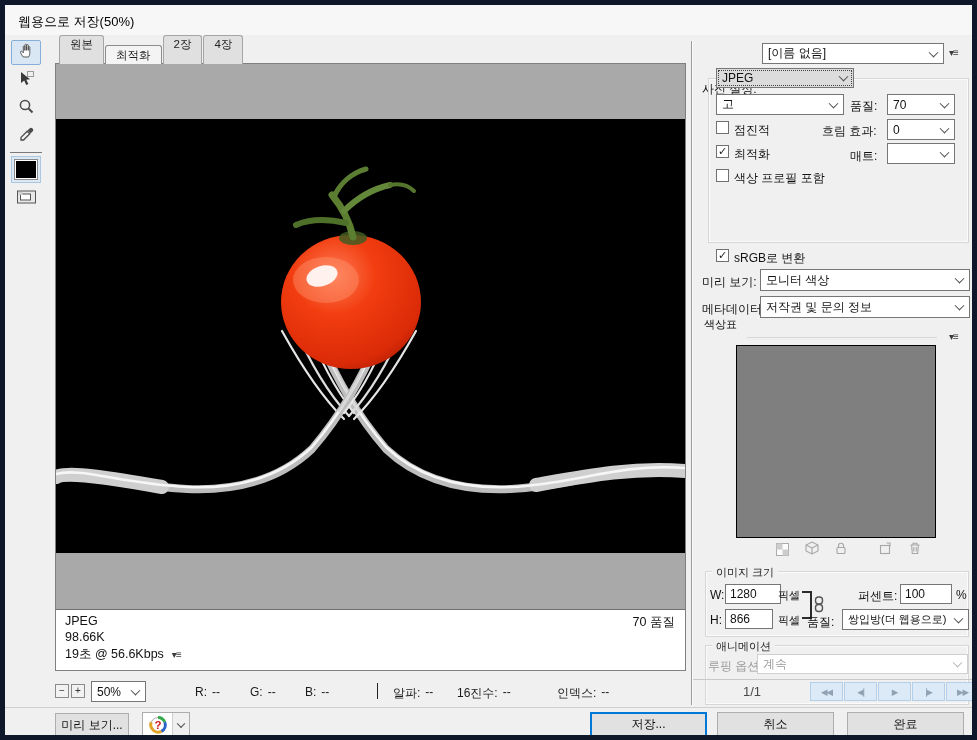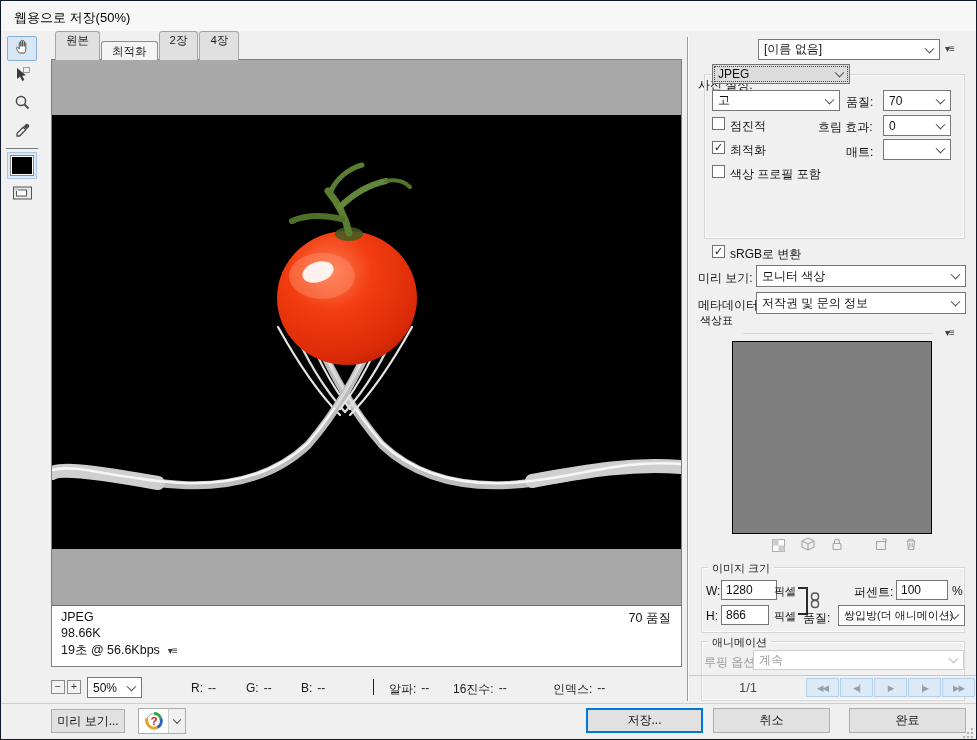--- a/index.html
+++ b/index.html
@@ -1,16 +1,16 @@
 <!DOCTYPE html>
 <html><head>
 <meta charset="utf-8">
 <style>
   html,body{margin:0;padding:0;background:#c0c0c0;}
-  .dlg{position:relative;width:977px;height:740px;background:#f0f0f0;border:1px solid #0f172a;
+  .dlg{position:relative;width:977px;height:740px;background:#f0f0f0;border:5px solid #0f172a;
        box-sizing:border-box;overflow:hidden;font-family:"Liberation Sans","DejaVu Sans",sans-serif;color:#111;}
   .titlebar{position:absolute;left:0;top:0;width:100%;height:30px;background:#f7f7f7;}
   .title{position:absolute;left:13px;top:8px;font-size:13px;color:#000;white-space:nowrap;}
 
   
   .tool{position:absolute;left:6px;width:30px;height:25px;display:flex;align-items:center;justify-content:center;box-sizing:border-box;}
   .tool.sel-tool{background:#d9e7f5;border:1px solid #85aed8;border-radius:2px;}
   .tool-sep{position:absolute;left:5px;width:32px;height:1px;background:#7a7a7a;}
   .swatchbox{position:absolute;left:6px;width:30px;height:27px;background:#dce9f5;border:1px solid #a9c6e2;box-sizing:border-box;display:flex;align-items:center;justify-content:center;}
   .swatch-inner{width:20px;height:17px;background:#000;border:1px solid #fff;outline:1px solid #8a8a8a;}
@@ -231,21 +231,21 @@
           <text x="10" y="14.2" font-size="11.5" font-weight="bold" fill="#d11a1a" text-anchor="middle">?</text>
         </svg>
     </span>
     <span style="width:16px;background:#f0f0f0;border-left:1px solid #cfcfcf;position:relative;">
         <span class="chev" style="position:absolute;right:5px;top:50%;width:5px;height:5px;border-right:1.3px solid #4d4d4d;border-bottom:1.3px solid #4d4d4d;transform:translateY(-70%) rotate(45deg);"></span>
       </span>
   </div>
 
   <div class="btn primary" style="left:585px;top:707px;width:117px;height:25px;">저장...</div>
   <div class="btn" style="left:712px;top:707px;width:117px;height:25px;">취소</div>
-  <div class="btn" style="left:842px;top:707px;width:117px;height:25px;margin-left:6px;">완료</div>
+  <div class="btn" style="left:842px;top:707px;width:117px;height:25px;">완료</div>
   <div style="position:absolute;left:961px;top:724px;">
     <svg width="12" height="12" viewBox="0 0 12 12">
         <g fill="#b0b0b0">
           <rect x="9" y="1" width="2" height="2"></rect>
           <rect x="9" y="5" width="2" height="2"></rect>
           <rect x="9" y="9" width="2" height="2"></rect>
           <rect x="5" y="5" width="2" height="2"></rect>
           <rect x="5" y="9" width="2" height="2"></rect>
           <rect x="1" y="9" width="2" height="2"></rect>
         </g>
@@ -359,21 +359,21 @@
       <svg width="10" height="17" viewBox="0 0 10 17">
           <rect x="1.5" y="1" width="7" height="7" rx="3" fill="none" stroke="#555" stroke-width="1.4"></rect>
           <rect x="1.5" y="8.5" width="7" height="7" rx="3" fill="none" stroke="#555" stroke-width="1.4"></rect>
         </svg>
     </span>
     <div class="lab" style="left:853px;top:583px;">퍼센트:</div>
     <div class="fld" style="left:895px;top:579px;width:52px;height:20px;">100</div>
     <div class="lab" style="left:951px;top:583px;">%</div>
     <div class="lab" style="left:802px;top:609px;">품질:</div>
     <div class="sel" style="left:837px;top:604px;width:127px;height:21px;font-size:11px;">
-      <span>쌍입방(더 애니메이션)</span>
+      <span>쌍입방(더 웹용으로)</span>
       <span class="chev"></span>
     </div>
 
     <div class="groupbox" style="left:700px;top:640px;width:264px;height:60px;"></div>
     <div class="legend" style="left:707px;top:634px;">애니메이션</div>
     <div class="lab dim" style="left:703px;top:653px;">루핑 옵션:</div>
     <div class="sel dis" style="left:752px;top:649px;width:211px;height:20px;">
       <span>계속</span>
       <span class="chev"></span>
     </div>

